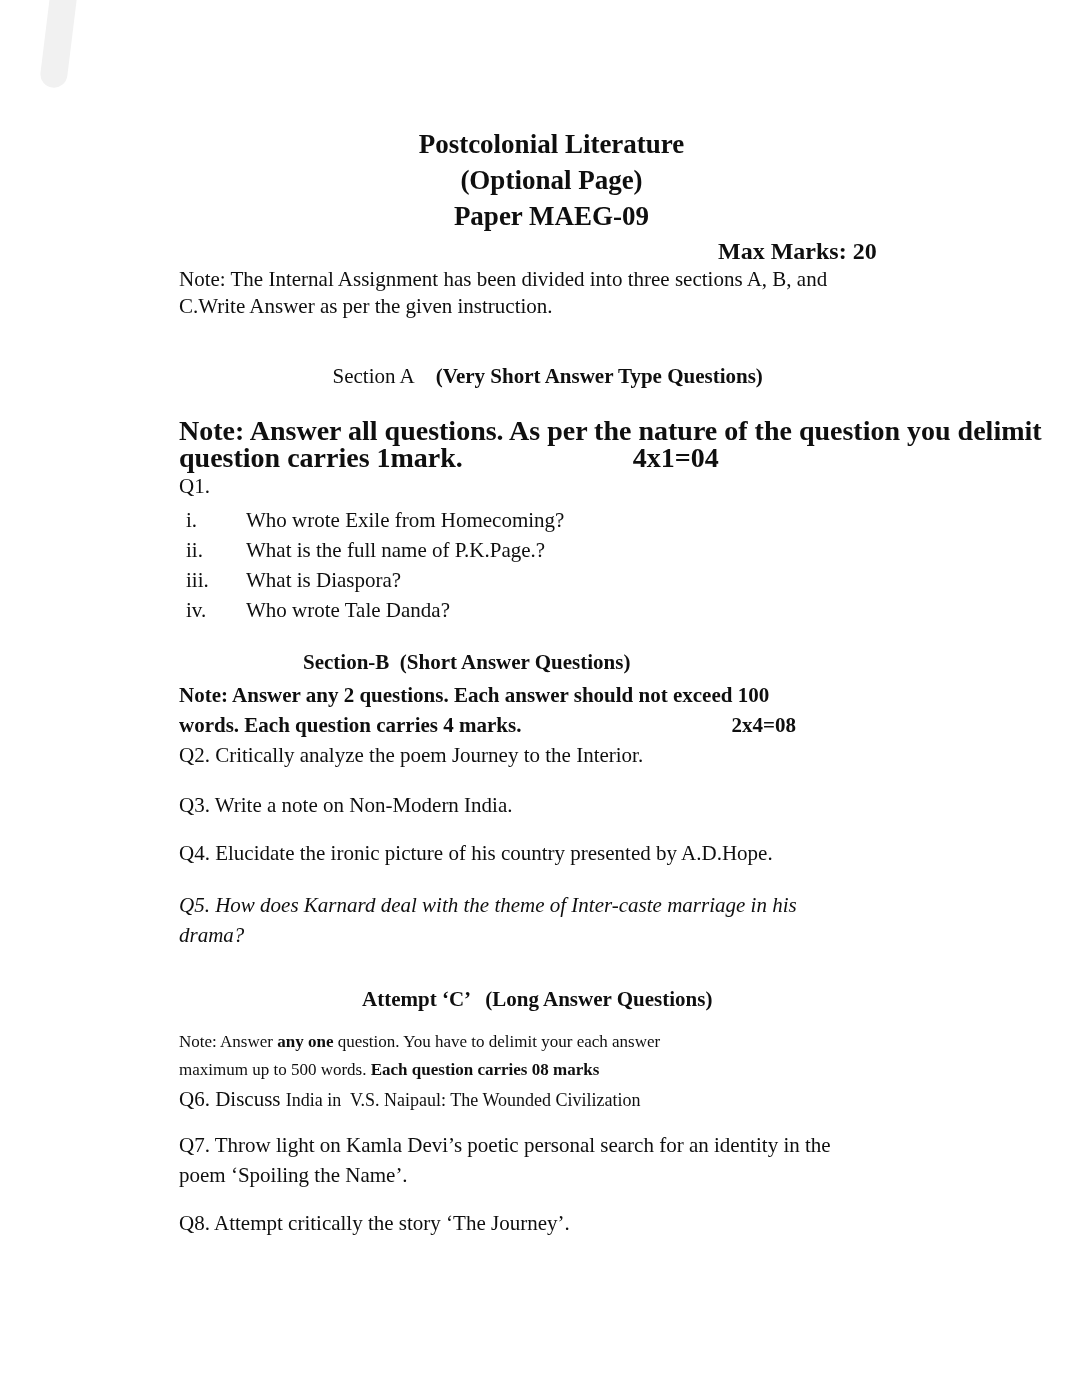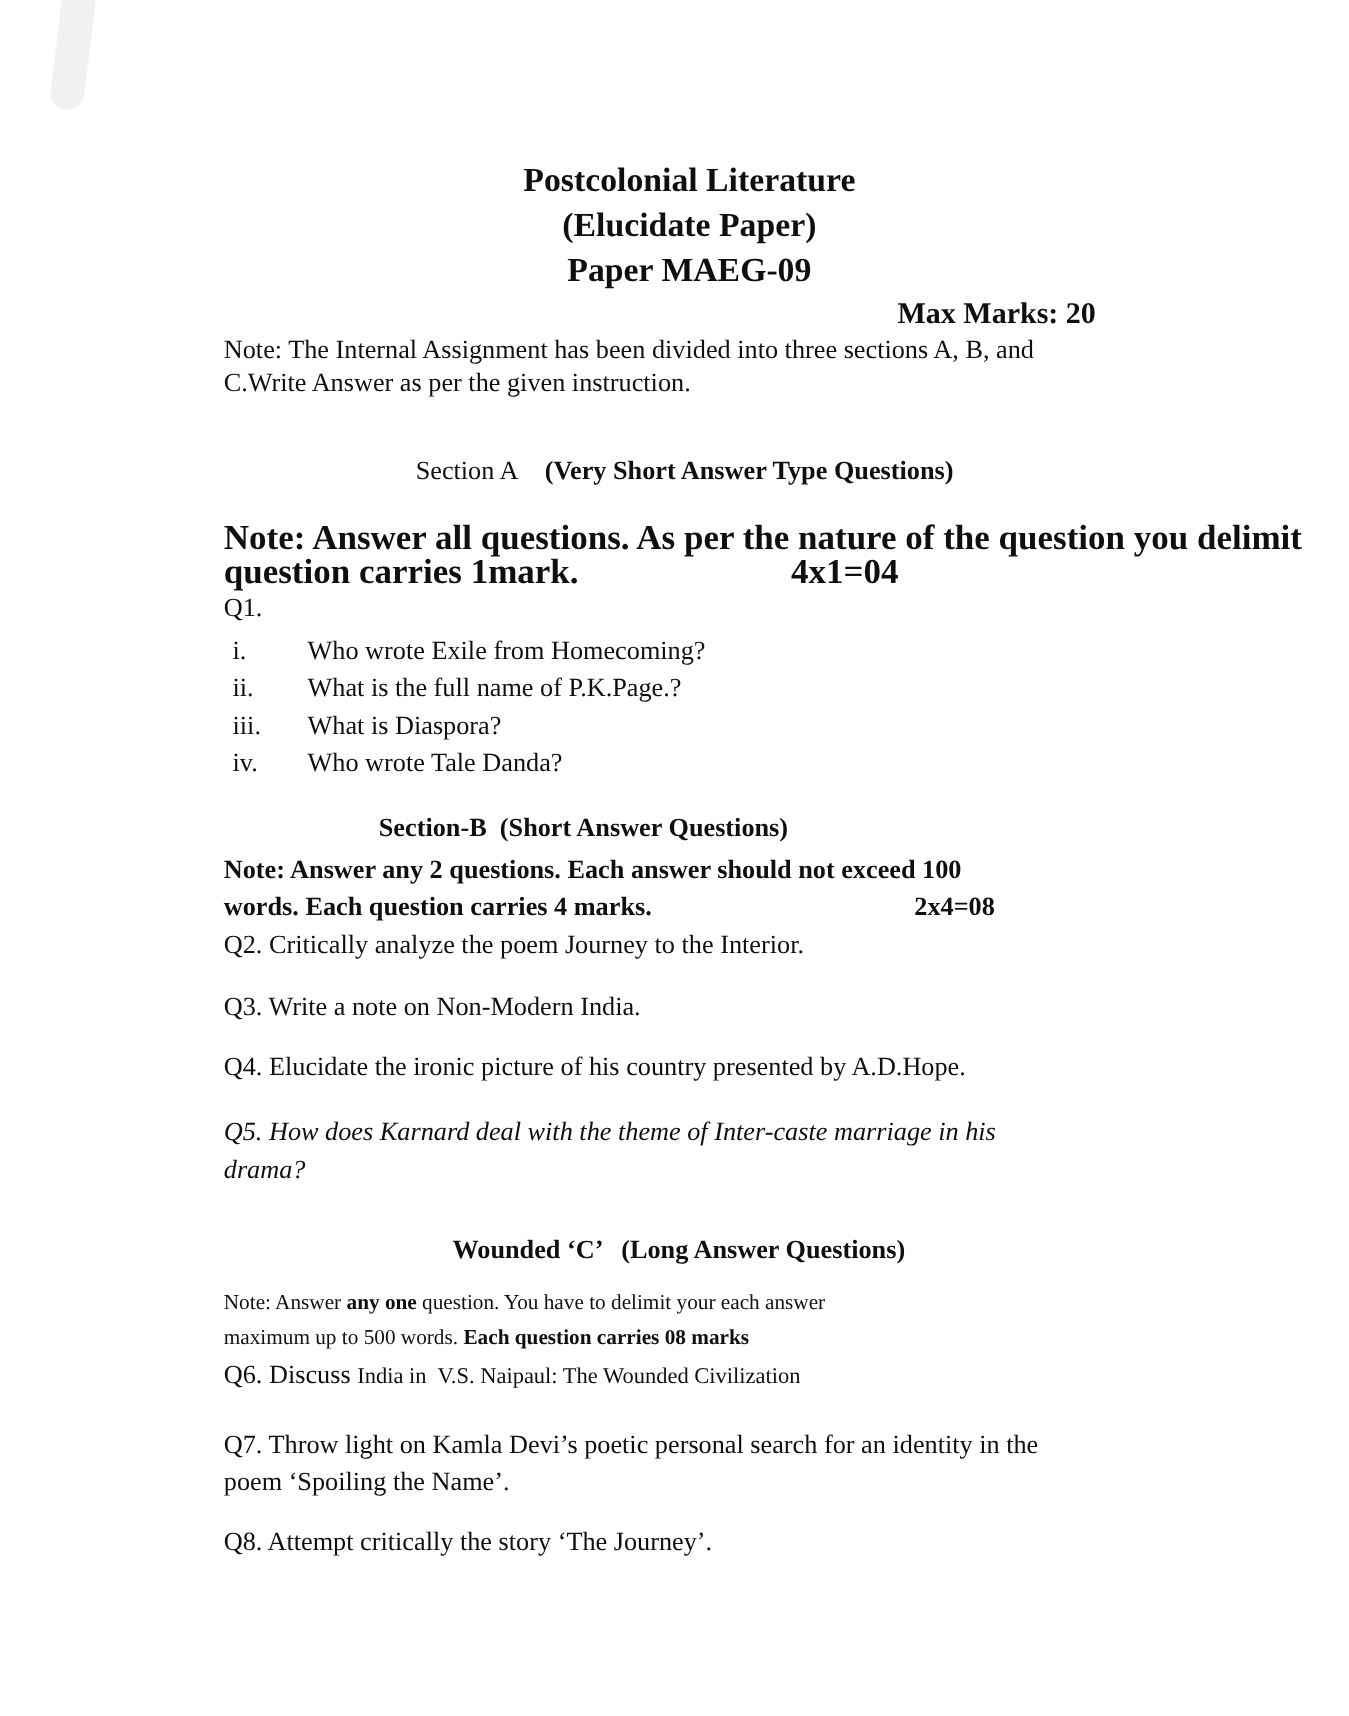--- a/index.html
+++ b/index.html
@@ -105,35 +105,35 @@
     white-space: pre;
   }
   .c-note {
     margin-top: 15px;
     font-size: 17px;
     line-height: 28px;
   }
   .c-note .b { font-weight: bold; }
   .q6 { margin-top: 0px; }
   .q6 .small { font-size: 18px; }
-  .q7 { margin-top: 25px; }
+  .q7 { margin-top: 15px; }
   .q8 { margin-top: 18px; }
 </style>
 </head>
 <body>
 
 <div>
 
   <div class="scan-stroke"></div>
 
   <div class="content">
 
     <div class="title-block">
       <div class="line">Postcolonial Literature</div>
-      <div class="line">(Elucidate Paper)</div>
+      <div class="line">(Optional Page)</div>
       <div class="line">Paper MAEG-09</div>
     </div>
 
     <div class="max-marks line">Max Marks: 20</div>
 
     <div class="intro-note">
       <div class="line">Note: The Internal Assignment has been divided into three sections A, B, and</div>
       <div class="line">C.Write Answer as per the given instruction.</div>
     </div>
 
@@ -163,21 +163,21 @@
     </div>
 
     <div class="q-para q2 line">Q2. Critically analyze the poem Journey to the Interior.</div>
     <div class="q-para q3 line">Q3. Write a note on Non-Modern India.</div>
     <div class="q-para q4 line">Q4. Elucidate the ironic picture of his country presented by A.D.Hope.</div>
     <div class="q-para q5">
       <div class="line">Q5. How does Karnard deal with the theme of Inter-caste marriage in his</div>
       <div class="line">drama?</div>
     </div>
 
-    <div class="section-c-heading line">Wounded ‘C’   (Long Answer Questions)</div>
+    <div class="section-c-heading line">Attempt ‘C’   (Long Answer Questions)</div>
 
     <div class="c-note">
       <div class="line"><span>Note: Answer </span><span class="b">any one</span><span> question. You have to delimit your each answer</span></div>
       <div class="line"><span>maximum up to 500 words. </span><span class="b">Each question carries 08 marks</span></div>
     </div>
 
     <div class="q-para q6 line"><span>Q6. Discuss </span><span class="small">India in  V.S. Naipaul: The Wounded Civilization</span></div>
 
     <div class="q-para q7">
       <div class="line">Q7. Throw light on Kamla Devi’s poetic personal search for an identity in the</div>

